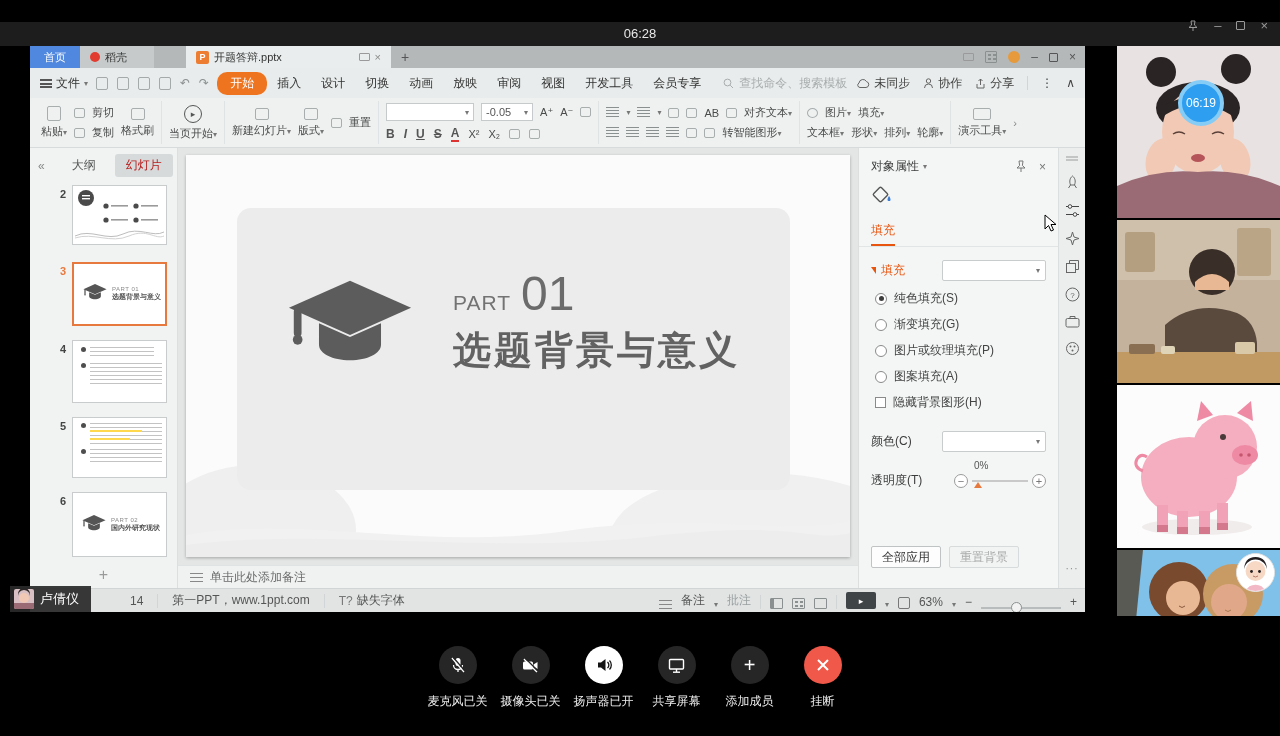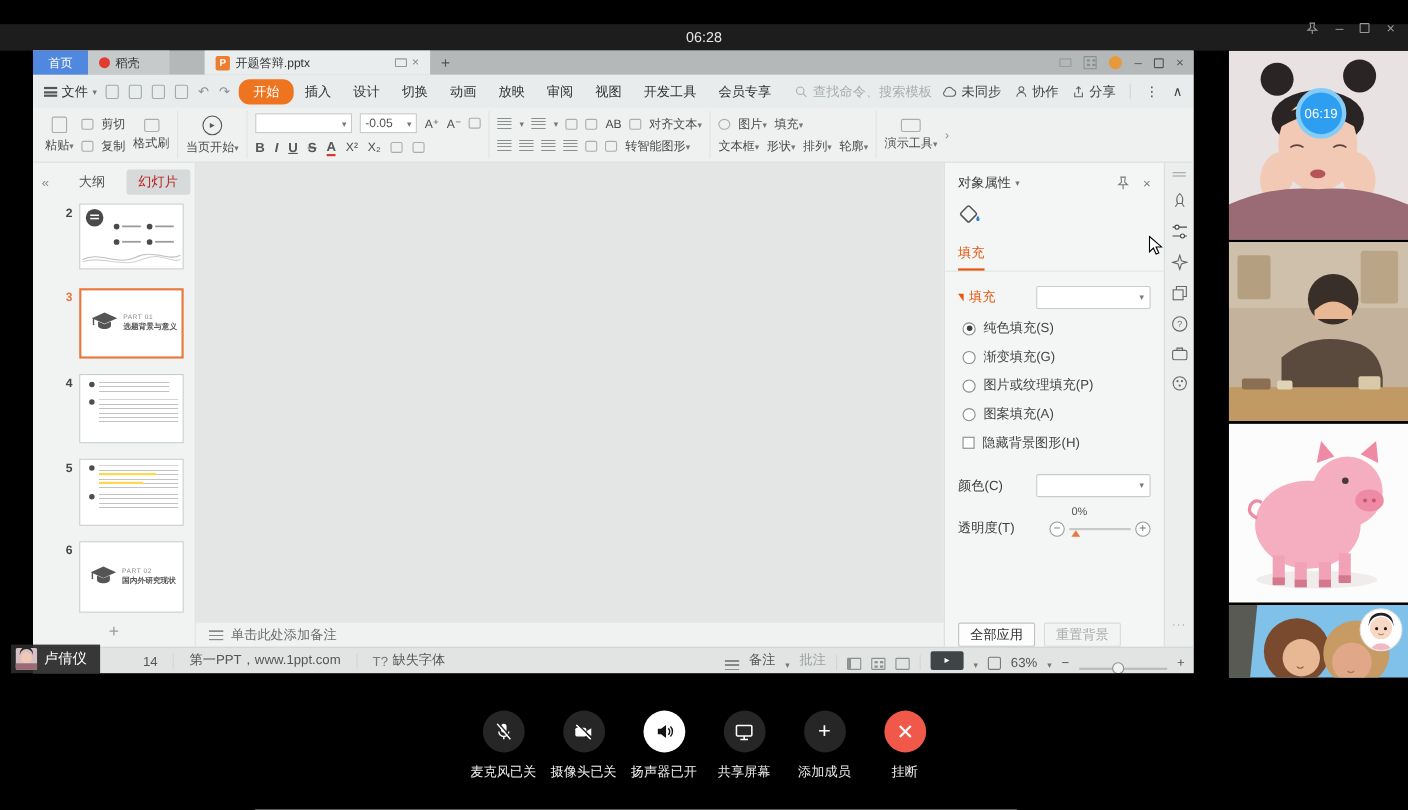--- a/index.html
+++ b/index.html
@@ -97,21 +97,21 @@
 .opt{display:flex;align-items:center;gap:7px;margin:9px 0 0 4px;color:#444}
 .radio{width:12px;height:12px;border:1px solid #8a8a8a;border-radius:50%;flex:none;position:relative;background:#fff}
 .radio.on:after{content:"";position:absolute;left:2.5px;top:2.5px;width:5px;height:5px;border-radius:50%;background:#3c3c3c}
 .chk{width:11px;height:11px;border:1px solid #8a8a8a;background:#fff;flex:none}
 .lblrow{display:flex;align-items:center;margin-top:20px}
 .slider{display:flex;align-items:center;gap:4px;margin-left:auto;position:relative}
 .pm{width:14px;height:14px;border:1px solid #9a9a9a;border-radius:50%;color:#777;font-size:11px;line-height:12px;text-align:center;background:#fff}
 .track{width:56px;height:2px;background:#c9c9c9;position:relative}
 .tmark{position:absolute;left:2px;top:2px;width:0;height:0;border-left:4px solid transparent;border-right:4px solid transparent;border-bottom:6px solid #e8793e}
 .pct{position:absolute;left:20px;top:-14px;font-size:10px;color:#555}
-.pbtns{position:absolute;left:12px;bottom:0;display:flex;gap:8px}
+.pbtns{position:absolute;left:12px;bottom:20px;display:flex;gap:8px}
 .pbtn{height:22px;padding:0 10px;background:#fdfdfd;border:1px solid #bfc3c3;border-radius:2px;color:#333;display:flex;align-items:center}
 .pbtn.dis{color:#aaa;border-color:#d8dbdb;background:#f2f4f4}
 .strip{position:absolute;left:1028px;top:102px;width:27px;height:440px;background:#eceeee;border-left:1px solid #dcdfdf;display:flex;flex-direction:column;align-items:center;padding-top:8px;gap:13px;color:#5a5a5a}
 .strip svg{flex:none}
 .sdots{position:absolute;left:0;bottom:14px;width:100%;text-align:center;color:#8a8a8a;font-size:10px;letter-spacing:1px}
 
 
 .statusbar{position:absolute;left:0;top:542px;width:100%;height:24px;background:#e2e4e4;border-top:1px solid #d2d5d5;display:flex;align-items:center;font-size:12px;color:#555;padding:0 8px}
 .st-left{display:flex;align-items:center;gap:14px;margin-left:92px}
 .st-right{margin-left:auto;display:flex;align-items:flex-end;gap:9px}
@@ -273,20 +273,34 @@
           <span>格式刷</span>
         </div>
       </div>
       <div class="rg">
         <div class="rcol">
           <span class="playc">
               <span>▸</span>
             </span>
           <span><span>当页开始</span><span class="caret">▾</span></span>
         </div>
+      </div>
+      <div class="rg">
+        <div class="rcol">
+          <span class="ric"></span>
+          <span><span>新建幻灯片</span><span class="caret">▾</span></span>
+        </div>
+        <div class="rcol">
+          <span class="ric"></span>
+          <span><span>版式</span><span class="caret">▾</span></span>
+        </div>
+        <div class="rrow">
+            <span class="ric sm"></span>
+            <span>重置</span>
+          </div>
       </div>
       <div class="rg">
         <div class="rrows">
           <div class="rrow">
             <div class="combo" style="width:88px">
                 <span></span>
                 <span class="caret">▾</span>
               </div>
             <div class="combo" style="width:52px">
                 <span>-0.05</span>
@@ -440,20 +454,43 @@
             <div class="mini-part">PART 02</div>
             <div class="mini-title">国内外研究现状</div>
           </div>
         </div>
       </div>
 
       <div class="addslide">+</div>
     </div>
 
     <div class="canvas">
+      <div class="page">
+        <div class="blobL"></div>
+        <div class="blobR"></div>
+        <svg style="position:absolute;left:0;bottom:0" width="664" height="60" viewBox="0 0 664 60">
+          <path d="M0 38 C 120 18,240 54,380 34 S 600 40,664 24 V60 H0 Z" fill="#f1f1f1"></path>
+          <path d="M0 48 C 140 30,300 58,460 40 S 620 46,664 36 V60 H0 Z" fill="#ededed"></path>
+        </svg>
+        <div class="card">
+          <svg style="position:absolute;left:50px;top:66px" width="126" height="118" viewBox="0 0 130 120" fill="#5c5c5c">
+            <polygon points="65,6 128,34 65,62 2,34"></polygon>
+            <path d="M33 50 v22 c0 9 14 16 32 16 s32 -7 32 -16 V50 L65 64 Z"></path>
+            <rect x="7" y="34" width="8" height="30" rx="4"></rect>
+              <circle cx="11" cy="67" r="5"></circle>
+          </svg>
+          <div class="ptxt">
+            <div class="partline">
+              <span class="plabel">PART</span>
+              <span class="pnum">01</span>
+            </div>
+            <div class="ptitle">选题背景与意义</div>
+          </div>
+        </div>
+      </div>
       <div class="notes">
         <span class="nicon"></span>
         <span>单击此处添加备注</span>
       </div>
     </div>
 
     <div class="panel">
       <div class="phead">
         <span>对象属性</span>
         <span class="caret">▾</span>

